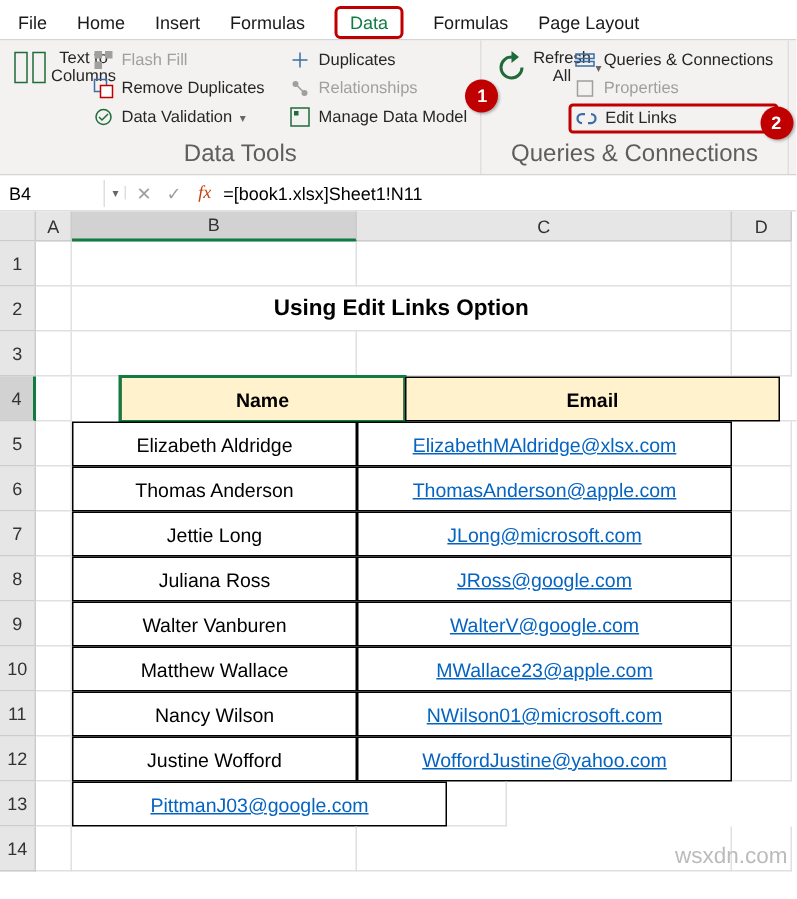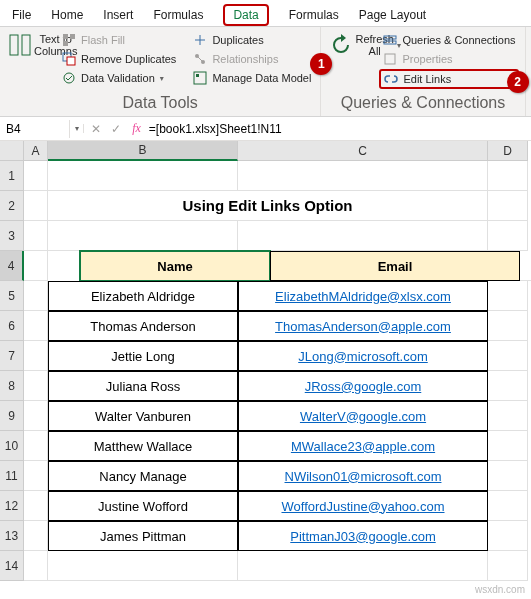--- a/index.html
+++ b/index.html
@@ -17,21 +17,21 @@
 .col { display: flex; flex-direction: column; gap: 1px; }
 .small-btn { display: flex; align-items: center; gap: 4px; padding: 1px 3px; font-size: 11px; color: #262626; cursor: pointer; white-space: nowrap; }
 .small-btn.disabled { color: #a19f9d; }
 .small-btn .ico { width: 16px; height: 16px; display: flex; align-items: center; justify-content: center; }
 .edit-links-hl { border: 2px solid #c00000; border-radius: 3px; padding: 0 2px; }
 .callout { position: absolute; width: 22px; height: 22px; border-radius: 50%; background: #c00000; color: #fff; font-weight: bold; display: flex; align-items: center; justify-content: center; font-size: 12px; box-shadow: 1px 1px 2px rgba(0,0,0,0.3); }
 .namebox-row { display: flex; align-items: center; border-bottom: 1px solid #e1dfdd; background: #fff; height: 24px; }
 .namebox { width: 70px; padding: 2px 6px; border-right: 1px solid #e1dfdd; font-size: 12px; }
 .fx-group { display: flex; align-items: center; flex: 1; gap: 4px; padding: 0 4px; }
 .fx-btn { padding: 0 3px; color: #a19f9d; cursor: pointer; }
-.fx-icon { font-style: italic; font-family: "Times New Roman", serif; color: #ec4899; padding: 0 4px; }
+.fx-icon { font-style: italic; font-family: "Times New Roman", serif; color: #c2410c; padding: 0 4px; }
 .formula { font-size: 12px; color: #000; }
 .sheet { display: flex; }
 .row-headers { display: flex; flex-direction: column; }
 .col-headers { display: flex; }
 .corner { width: 24px; height: 20px; background: #e6e6e6; border-right: 1px solid #ccc; border-bottom: 1px solid #ccc; }
 .ch { height: 20px; background: #e6e6e6; border-right: 1px solid #ccc; border-bottom: 1px solid #ccc; display: flex; align-items: center; justify-content: center; font-size: 12px; color: #333; }
 .ch.A { width: 24px; }
 .ch.B { width: 190px; }
 .ch.C { width: 250px; }
 .ch.D { width: 40px; }
@@ -43,21 +43,21 @@
 .cA { width: 24px; }
 .cB { width: 190px; }
 .cC { width: 250px; }
 .cD { width: 40px; }
 .title-cell { font-weight: bold; font-size: 15px; justify-content: center; }
 .hdr-cell { background: #fff2cc; font-weight: bold; justify-content: center; border: 1px solid #000 !important; }
 .data-cell { border: 1px solid #000 !important; justify-content: center; }
 .email { color: #0563c1; text-decoration: underline; }
 .active-cell { outline: 2px solid #107c41; outline-offset: -1px; margin-left: 32px; }
 .ch.selB { background: #d2d2d2; border-bottom: 2px solid #107c41; }
-.watermark { position: absolute; bottom: 4px; right: 6px; font-size: 10px; color: #bbb; }
+.watermark { position: absolute; bottom: 20px; right: 6px; font-size: 15px; color: #bbb; }
 .dd { font-size: 8px; margin-left: 1px; color: #666; }
 </style>
 </head>
 <body>
 
 <div class="ribbon-tabs">
   <div class="tab">File</div>
   <div class="tab">Home</div>
   <div class="tab">Insert</div>
   <div class="tab">Formulas</div>
@@ -294,37 +294,36 @@
         <div class="grid-row">
           <div class="cell cA"></div>
           <div class="cell cB data-cell">Matthew Wallace</div>
           <div class="cell cC data-cell">
             <span class="email">MWallace23@apple.com</span>
           </div>
           <div class="cell cD"></div>
         </div>
         <div class="grid-row">
           <div class="cell cA"></div>
-          <div class="cell cB data-cell">Nancy Manage</div>
+          <div class="cell cB data-cell">Nancy Wilson</div>
           <div class="cell cC data-cell">
             <span class="email">NWilson01@microsoft.com</span>
           </div>
           <div class="cell cD"></div>
         </div>
         <div class="grid-row">
           <div class="cell cA"></div>
           <div class="cell cB data-cell">Justine Wofford</div>
           <div class="cell cC data-cell">
             <span class="email">WoffordJustine@yahoo.com</span>
           </div>
           <div class="cell cD"></div>
         </div>
         <div class="grid-row">
           <div class="cell cA"></div>
-          <div class="cell cB data-cell">James Pittman</div>
           <div class="cell cC data-cell">
             <span class="email">PittmanJ03@google.com</span>
           </div>
           <div class="cell cD"></div>
         </div>
         <div class="grid-row">
           <div class="cell cA"></div>
           <div class="cell cB"></div>
           <div class="cell cC"></div>
           <div class="cell cD"></div>

